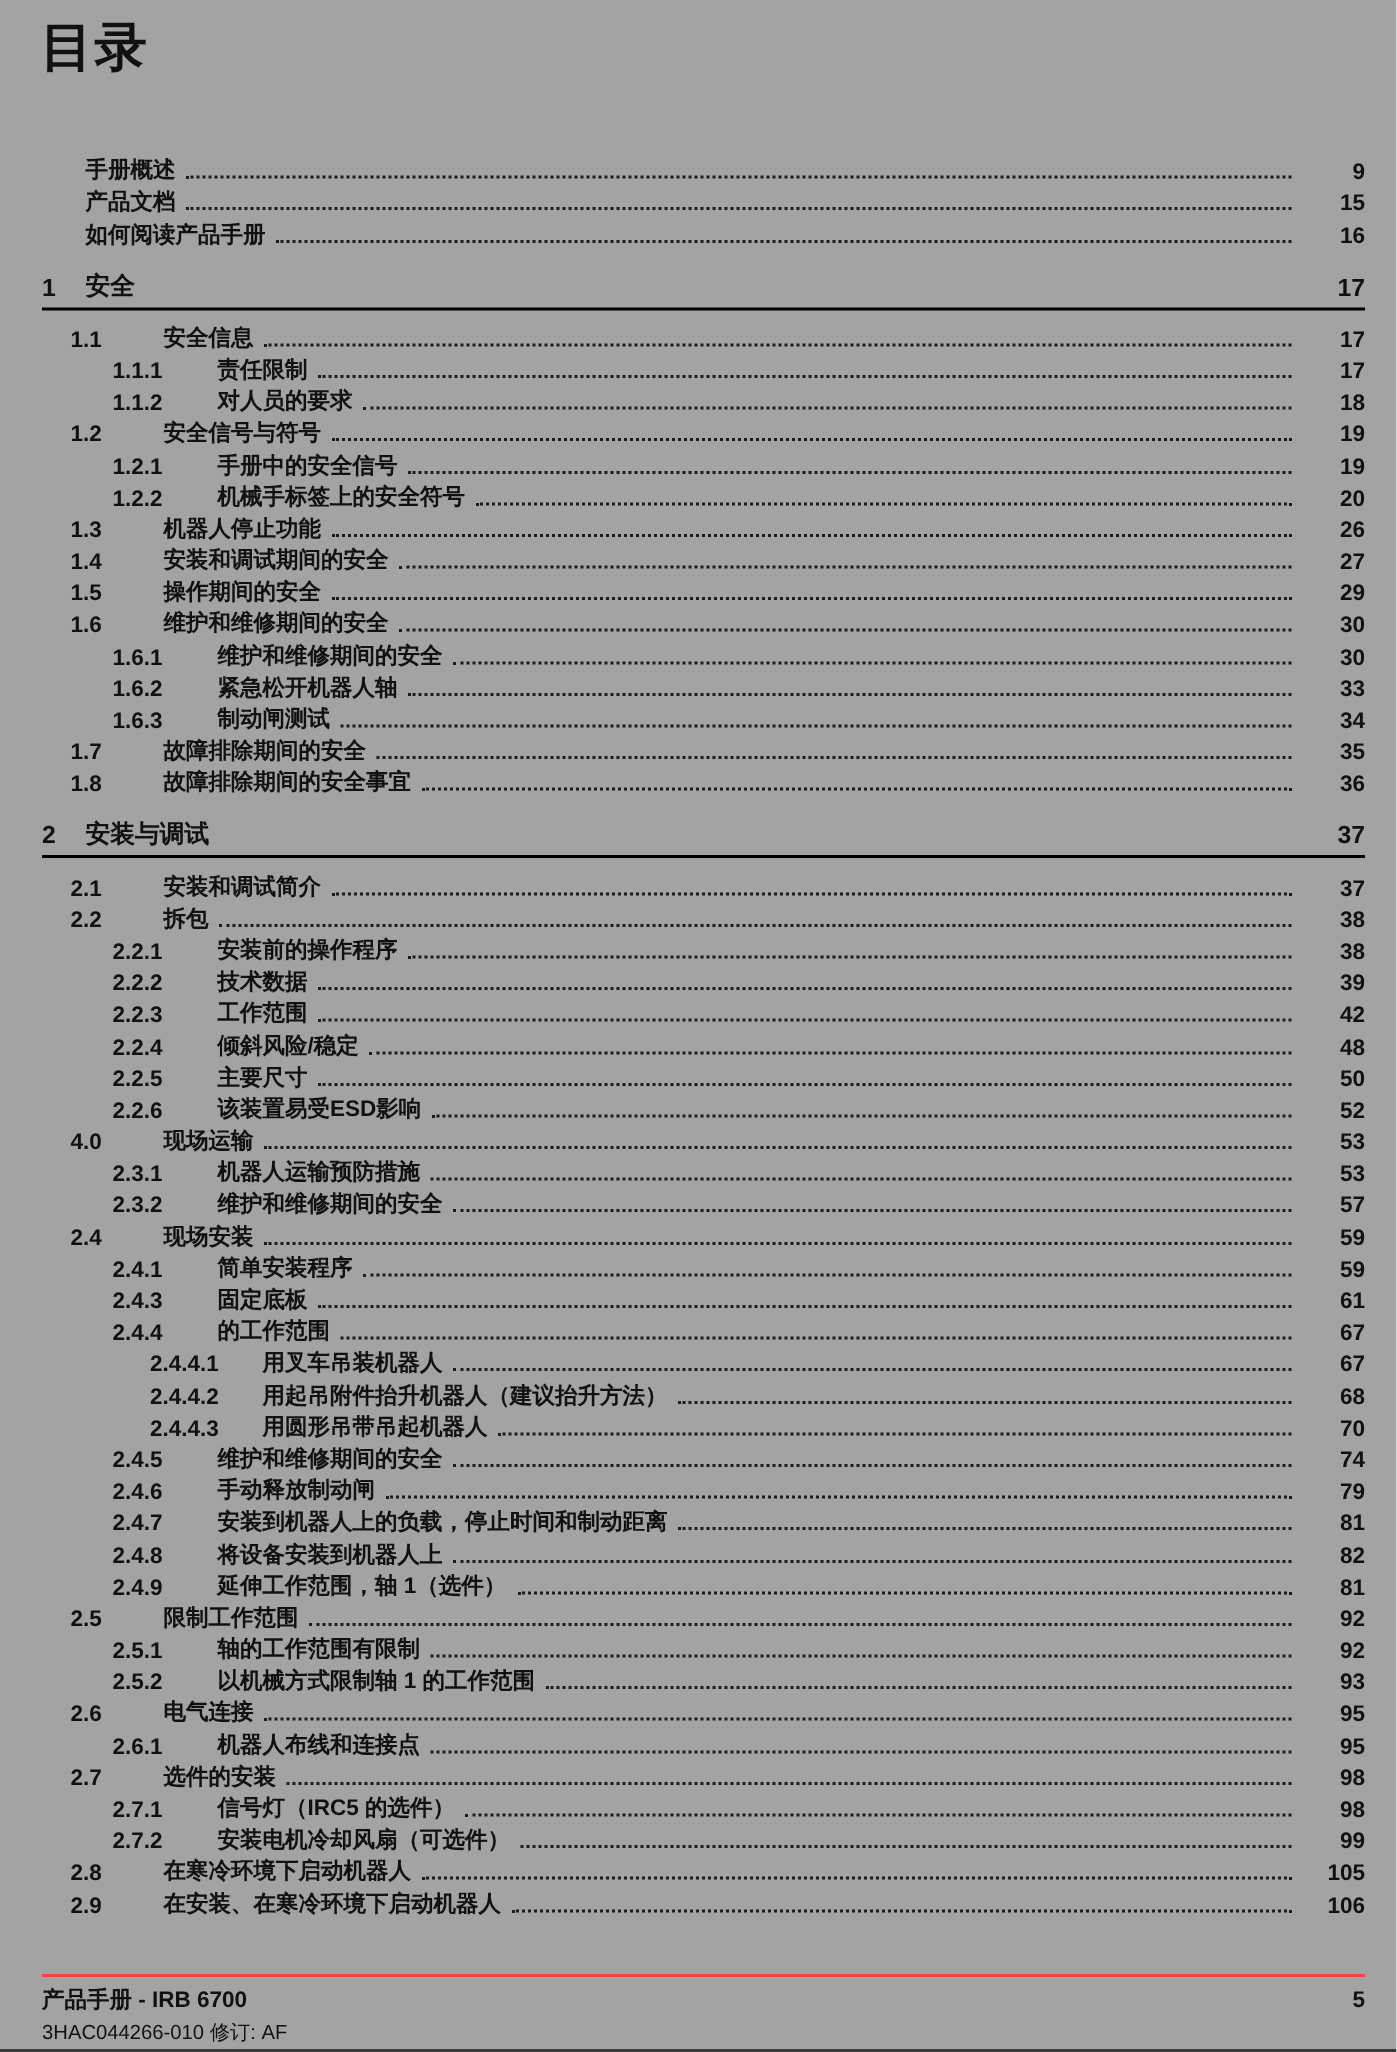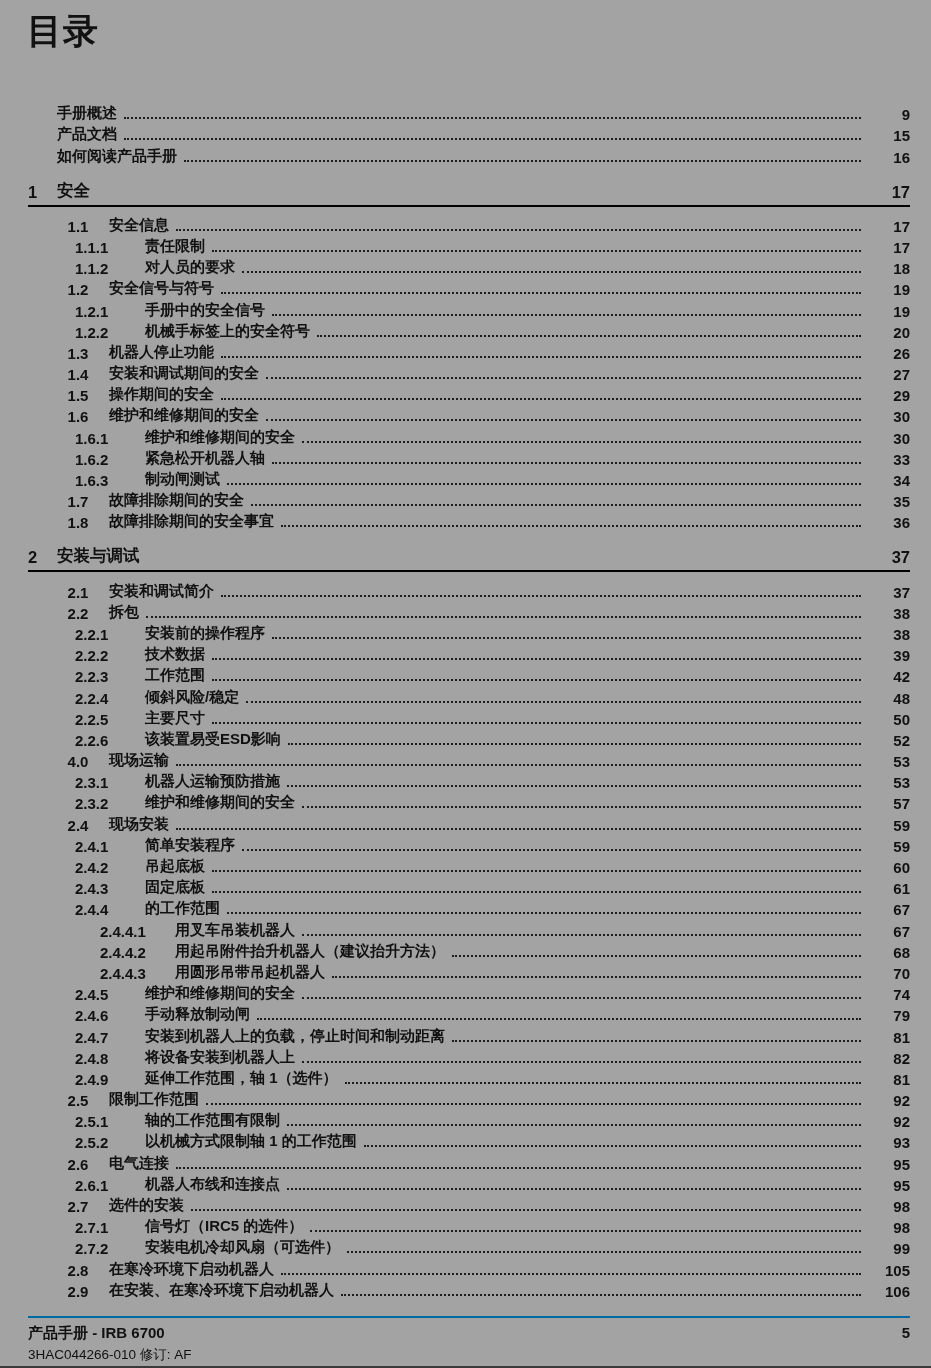--- a/index.html
+++ b/index.html
@@ -40,21 +40,21 @@
   .toc-row .title { flex: none; }
   .toc-row .leader {
     flex: 1 1 auto;
     min-width: 12px;
     border-bottom: 2.4px dotted #1c1c1c;
     margin: 0 7px 4px 7px;
   }
   .toc-row .pg { flex: none; width: 42px; text-align: right; }
 
   .front { padding-left: 29px; }
-  .lvl2 { padding-left: 19px; }  .lvl2 .num { width: 62px; text-align: center; }
+  .lvl2 { padding-left: 19px; }  .lvl2 .num { width: 62px; }
   .lvl3 { padding-left: 47px; }  .lvl3 .num { width: 70px; }
   .lvl4 { padding-left: 72px; }  .lvl4 .num { width: 75px; }
 
   .chapter-heading {
     display: flex;
     align-items: flex-end;
     height: 29px;
     font-size: 16.5px;
     font-weight: 700;
     border-bottom: 2.5px solid #000000;
@@ -65,21 +65,21 @@
   .chapter-heading .ch-num { flex: none; width: 29px; }
   .chapter-heading .ch-title { flex: none; }
   .chapter-heading .ch-spacer { flex: 1 1 auto; }
   .chapter-heading .ch-pg { flex: none; width: 42px; text-align: right; }
 
   .footer {
     position: absolute;
     left: 28px;
     right: 21px;
     top: 1316px;
-    border-top: 2px solid #0369a1;
+    border-top: 2px solid #ef4444;
     padding-top: 6px;
   }
   .footer-row {
     display: flex;
     justify-content: space-between;
     align-items: baseline;
     font-size: 15px;
     font-weight: 700;
   }
   .footer-docid {
@@ -292,26 +292,20 @@
         <span class="leader"></span>
         <span class="pg">59</span>
       </div>
       <div class="toc-row lvl3">
         <span class="num">2.4.1</span>
         <span class="title">简单安装程序</span>
         <span class="leader"></span>
         <span class="pg">59</span>
       </div>
       <div class="toc-row lvl3">
-        <span class="num">2.4.2</span>
-        <span class="title">吊起底板</span>
-        <span class="leader"></span>
-        <span class="pg">60</span>
-      </div>
-      <div class="toc-row lvl3">
         <span class="num">2.4.3</span>
         <span class="title">固定底板</span>
         <span class="leader"></span>
         <span class="pg">61</span>
       </div>
       <div class="toc-row lvl3">
         <span class="num">2.4.4</span>
         <span class="title">的工作范围</span>
         <span class="leader"></span>
         <span class="pg">67</span>

